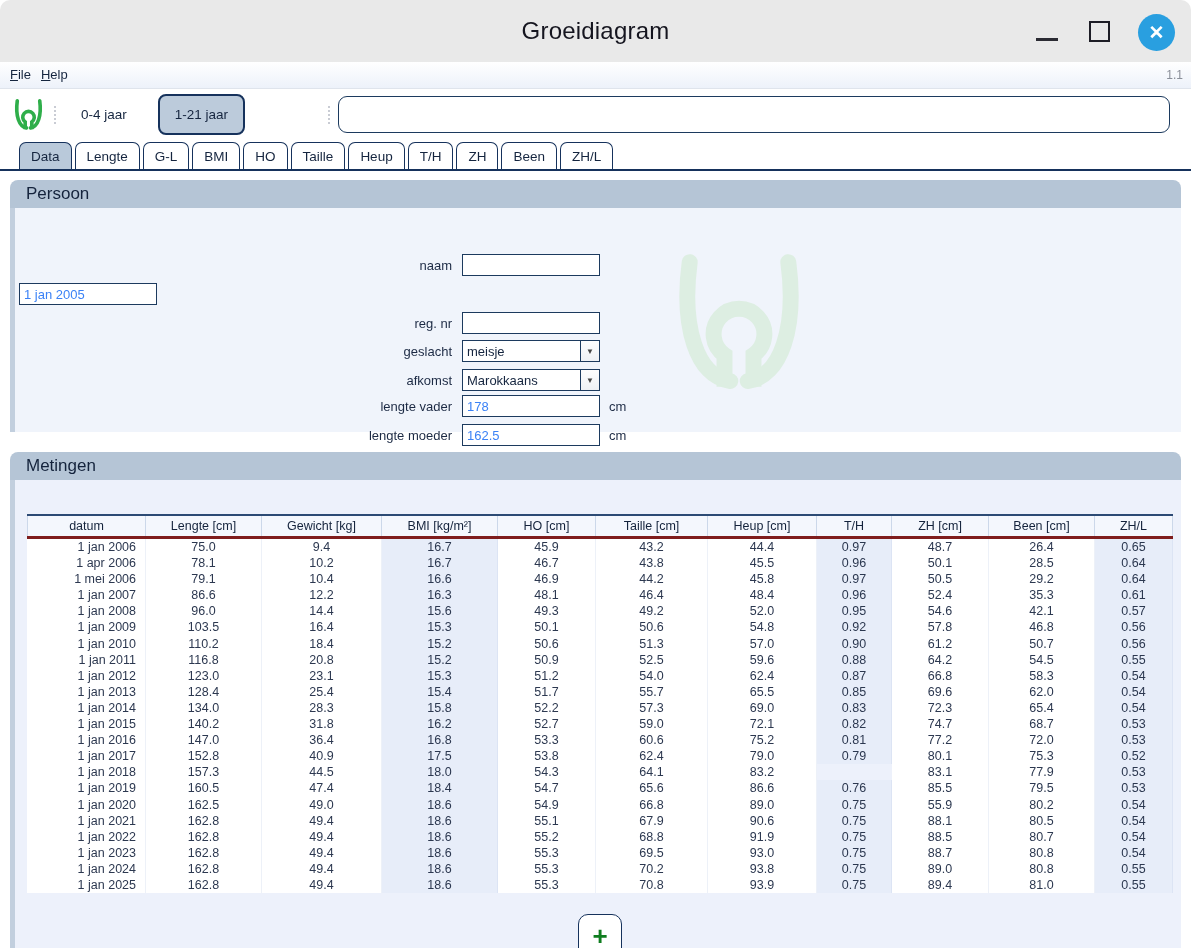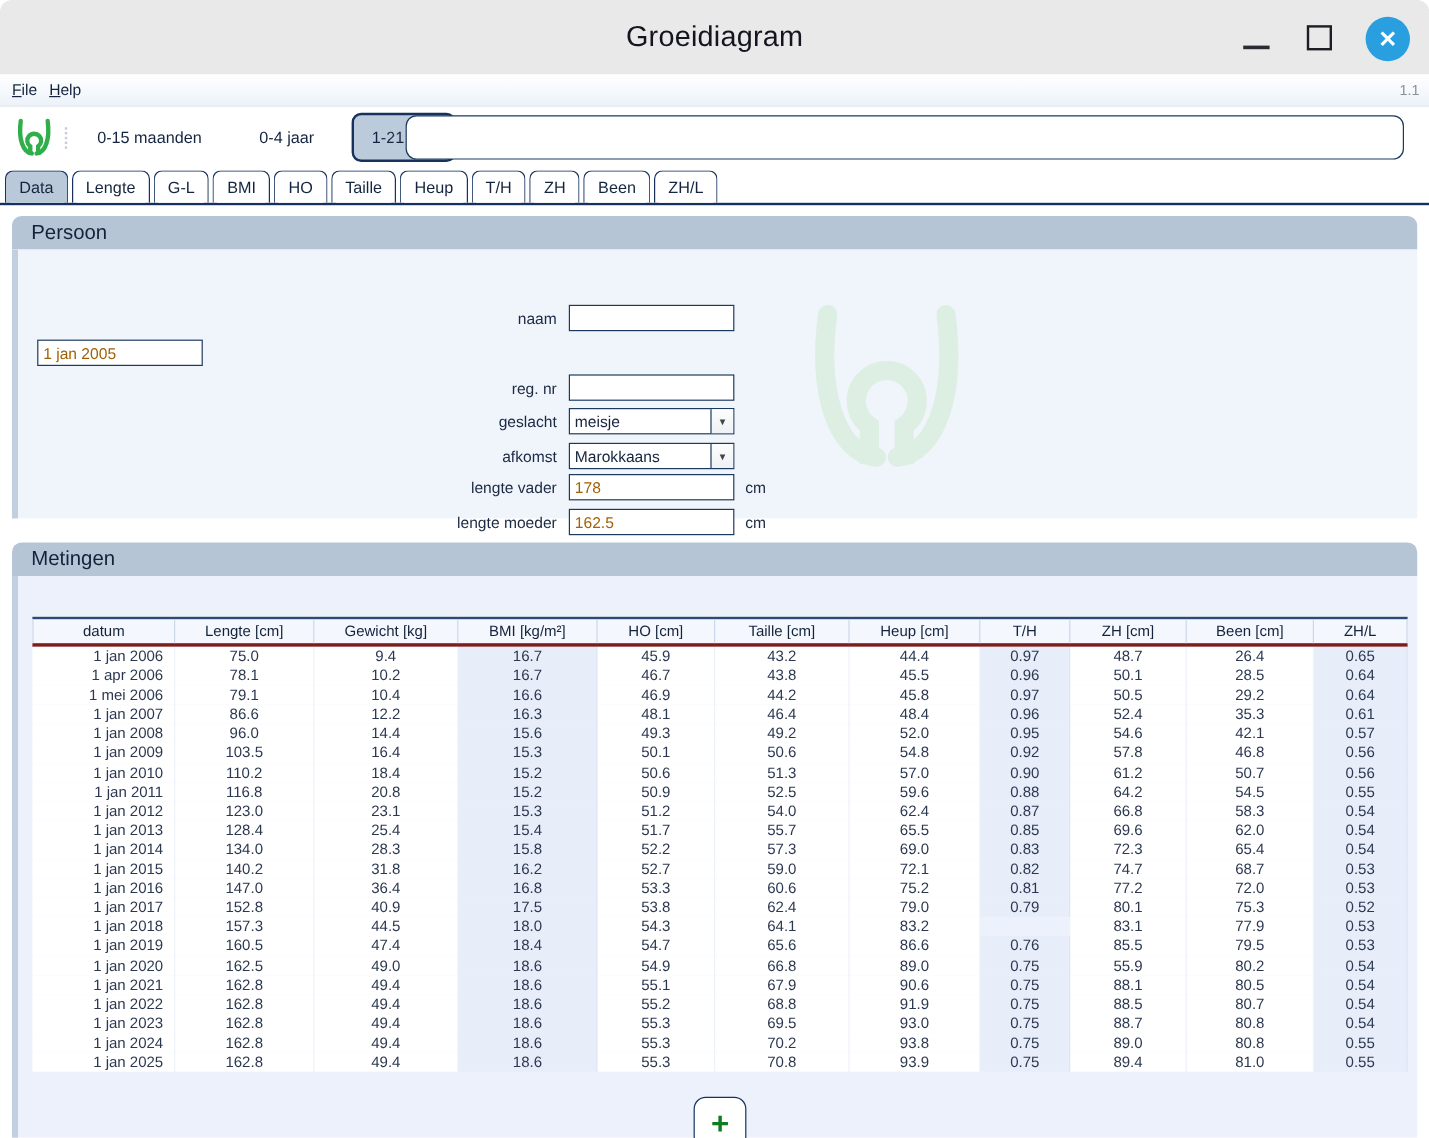--- a/index.html
+++ b/index.html
@@ -31,40 +31,40 @@
   #range-buttons { position:absolute; left:64px; top:89px; height:51px; display:flex; align-items:center; }
   .range-btn { font-size:13.5px; color:#15253f; padding:11px 15px; margin-right:14px; border-radius:8px;
                border:2px solid transparent; cursor:pointer; white-space:nowrap; }
   .range-btn.selected { background:#bccbdb; border-color:#16325c; }
   #search-input { position:absolute; left:338px; top:96px; width:832px; height:37px;
                   border:1.5px solid #1c3a5e; border-radius:9px; font-size:14px; padding:0 10px;
                   color:#15253f; background:#fff; outline:none; }
 
   
   #tabbar { position:absolute; left:0; top:140px; width:1191px; height:31px; }
-  #tabs { position:absolute; left:4px; bottom:2px; display:flex; gap:3px; }
+  #tabs { position:absolute; left:19px; bottom:2px; display:flex; gap:3px; }
   .tab { height:27px; padding:0 11px; display:flex; align-items:center; font-size:13.5px; color:#15253f;
          background:#fff; border:1.6px solid #16325c; border-bottom:none; border-radius:7px 7px 0 0; cursor:pointer; }
   .tab.selected { background:#b9c9da; }
   #pane-line { position:absolute; left:0; bottom:0; width:1191px; height:2px; background:#16325c; }
 
   
   .panel-header { position:absolute; left:10px; width:1171px; height:28px; background:#b5c5d6;
                   border-radius:8px 8px 0 0; font-size:17px; color:#14233c; line-height:28px; padding-left:16px; }
   .panel-body { position:absolute; left:10px; width:1171px; border-left:5px solid #c2cfde; }
   #persoon-header { top:180px; }
   #persoon-body { top:208px; height:224px; background:#f0f4fb; }
   #metingen-header { top:452px; }
   #metingen-body { top:480px; height:468px; background:#edf1fb; }
 
   
-  .form-row { position:absolute; left:16px; height:22px; display:flex; align-items:center; }
+  .form-row { position:absolute; left:4px; height:22px; display:flex; align-items:center; }
   .form-label { width:443px; text-align:right; padding-right:10px; font-size:13px; color:#1c2a44; }
   .form-input { width:138px; height:22px; border:1.4px solid #1c3a5e; background:#fff; font-size:13px;
-                color:#a16207; padding:0 4px; font-family:"Liberation Sans",sans-serif; outline:none; }
+                color:#3b82f6; padding:0 4px; font-family:"Liberation Sans",sans-serif; outline:none; }
   .form-select { width:138px; height:22px; border:1.4px solid #1c3a5e; background:#fff; display:flex;
                  align-items:center; cursor:pointer; position:relative; }
   .form-select .val { flex:1; font-size:13px; color:#15253f; padding-left:4px; }
   .dd-btn { width:19px; height:100%; border-left:1.4px solid #1c3a5e; background:linear-gradient(#fdfdfd,#eef1f5);
             display:flex; align-items:center; justify-content:center; font-size:8px; color:#444; }
   .suffix { font-size:13px; color:#1c2a44; margin-left:9px; }
 
   #watermark { position:absolute; left:653px; top:252px; width:172px; height:145px; opacity:1; }
 
   
@@ -104,21 +104,20 @@
 <div id="toolbar"></div>
 <svg id="logo" viewBox="0 0 100 100">
   <g fill="none" stroke="#2fae4a" stroke-width="11" stroke-linecap="round">
     <path d="M16 7 C10 52 21 86 44 89"></path>
     <path d="M84 7 C90 52 79 86 56 89"></path>
     <path d="M40 93 L40 71 A17.5 17.5 0 1 1 60 71 L60 93" stroke-linecap="butt"></path>
   </g>
 </svg>
 <div class="tb-sep" style="left:54px"></div>
 <div id="range-buttons">
-    <div class="range-btn">0-15 maanden</div>
     <div class="range-btn">0-4 jaar</div>
     <div class="range-btn selected">1-21 jaar</div>
   </div>
 <div class="tb-sep" style="left:328px"></div>
 <input id="search-input" placeholder="" style="">
 
 <div id="tabbar">
   <div id="pane-line"></div>
   <div id="tabs">
       <div class="tab selected">Data</div>

